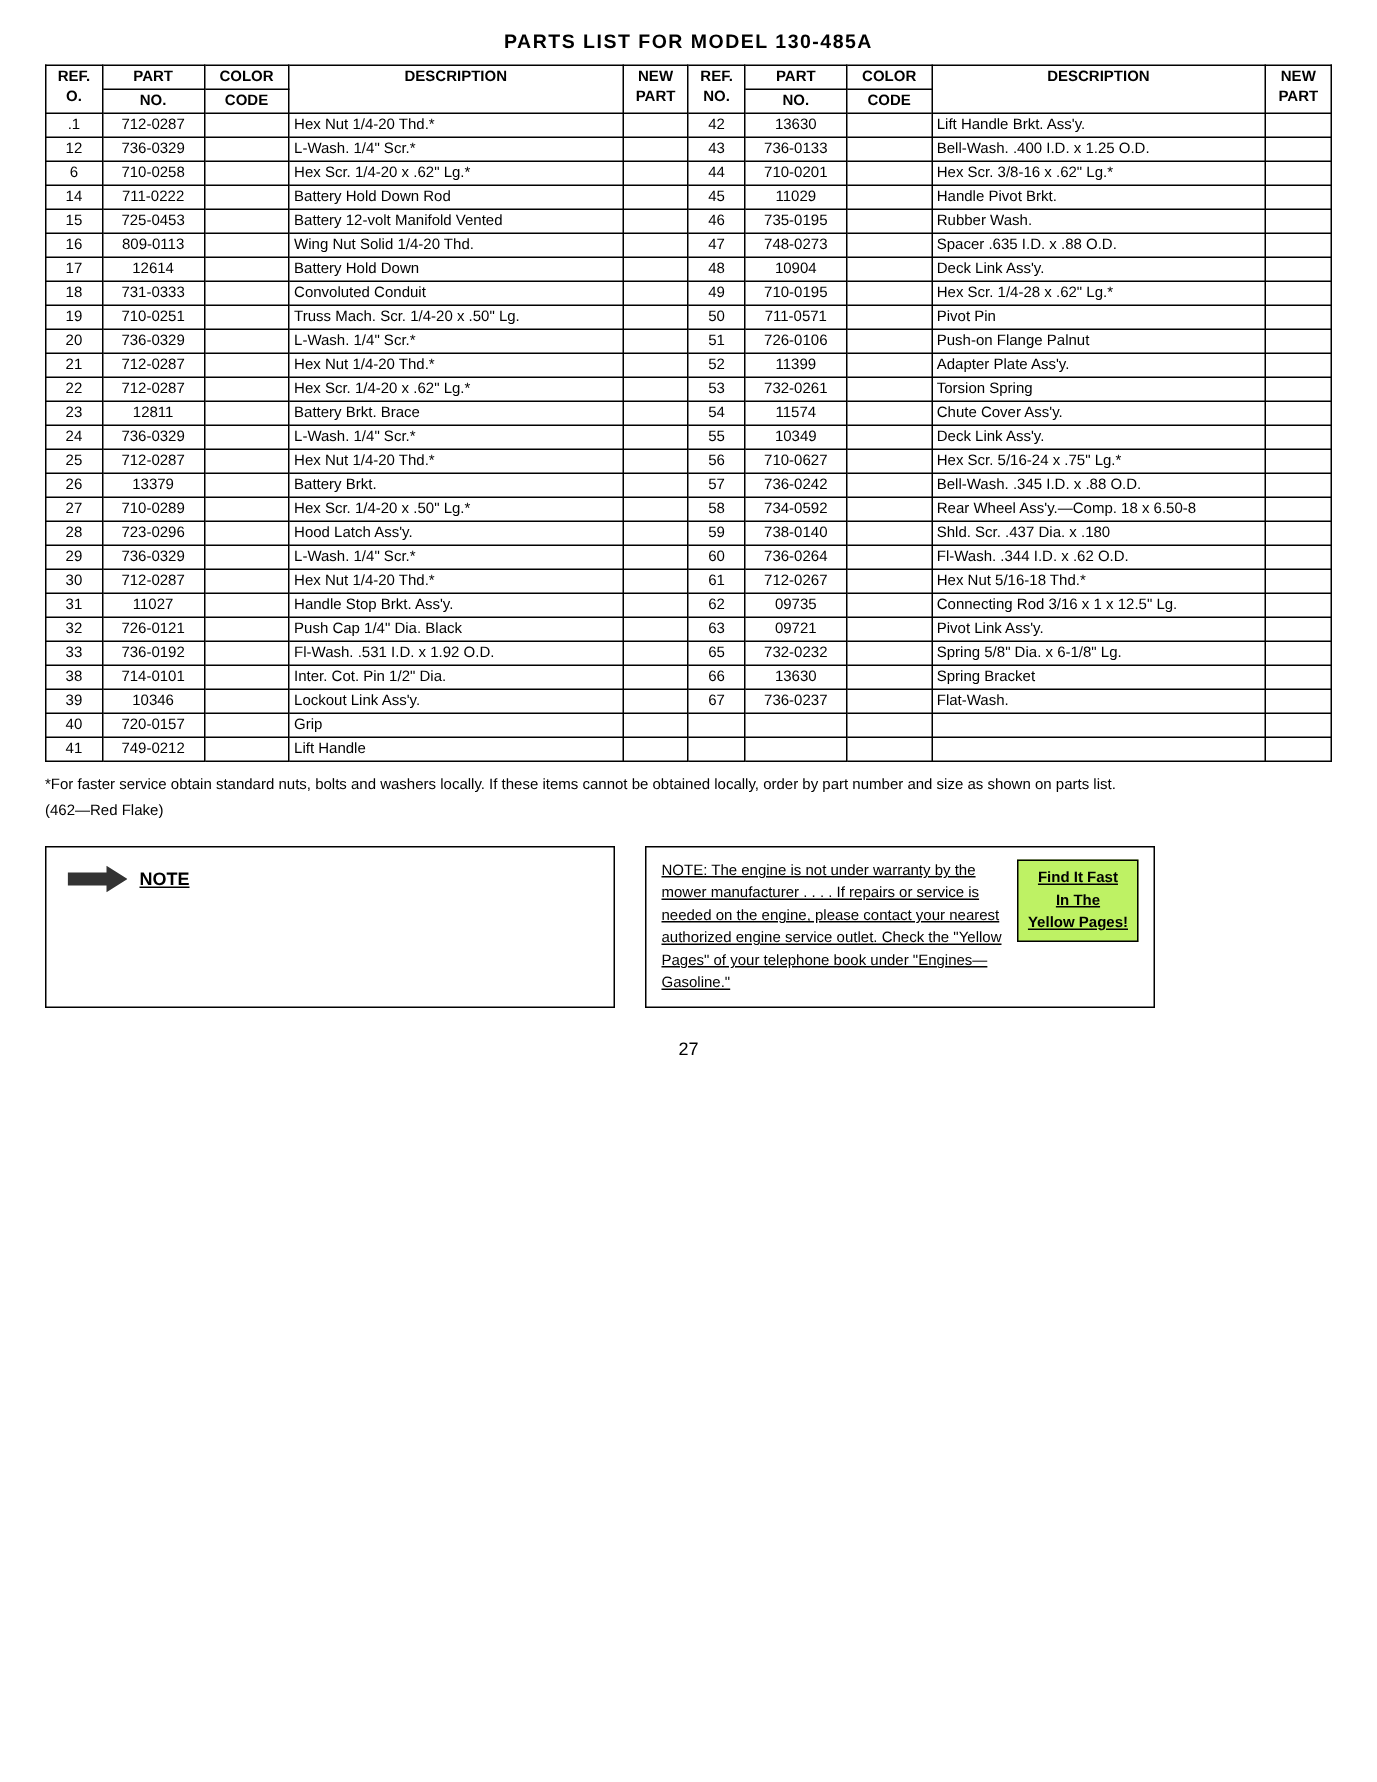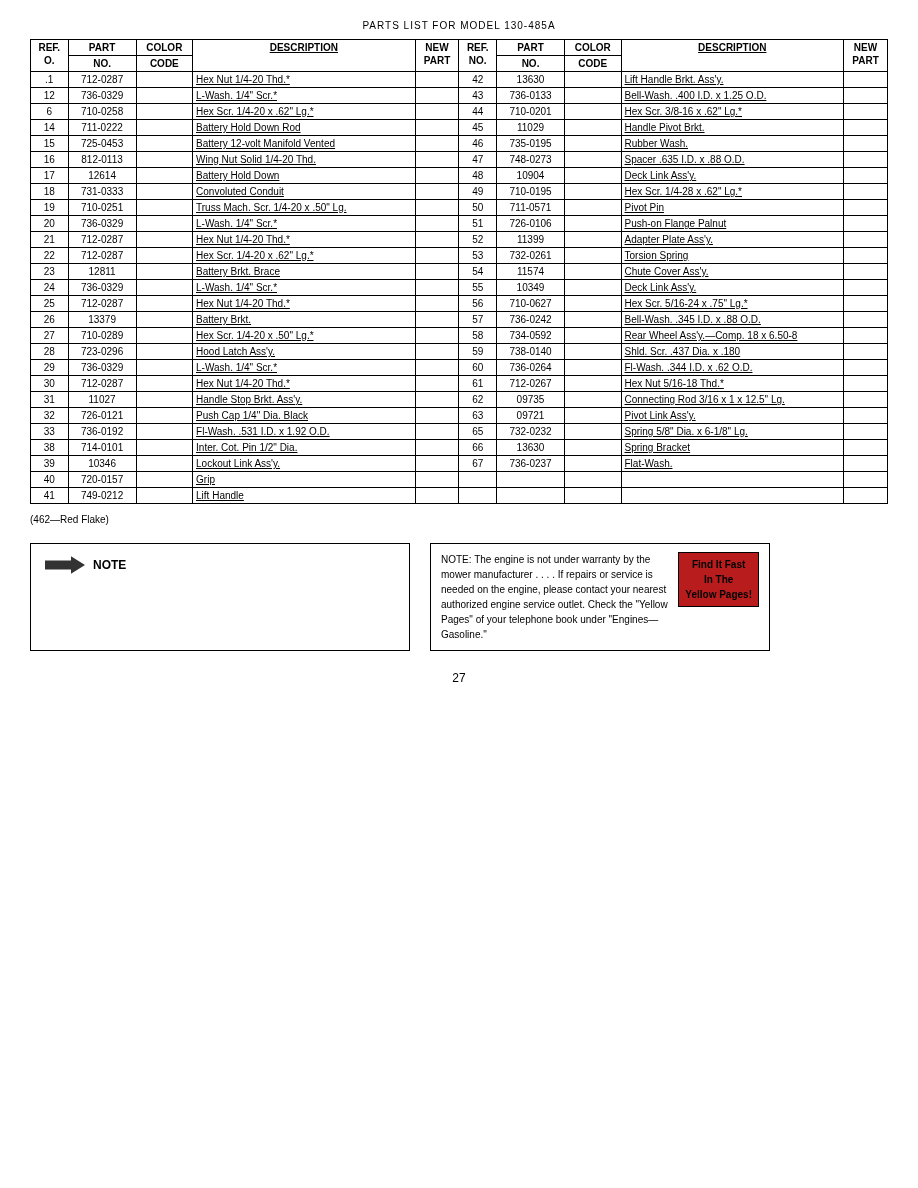--- a/index.html
+++ b/index.html
@@ -7,22 +7,22 @@
       background: #fff;
       font-family: Arial, Helvetica, sans-serif;
       font-size: 11px;
       color: #000;
       width: 918px;
       min-height: 1188px;
       padding: 20px 30px;
     }
     .page-title {
       text-align: center;
-      font-weight: normal;
-      font-size: 10px;
+      font-weight: bold;
+      font-size: 13px;
       margin-bottom: 8px;
       letter-spacing: 1px;
     }
     .parts-table {
       width: 100%;
       border-collapse: collapse;
       font-size: 10.5px;
     }
     .parts-table th, .parts-table td {
       border: 1px solid #000;
@@ -35,39 +35,40 @@
       font-weight: bold;
       font-size: 10px;
       background: #fff;
     }
     .parts-table td {
       font-size: 10px;
     }
     .col-ref { width: 28px; text-align: center; }
     .col-part { width: 52px; text-align: center; }
     .col-color { width: 32px; text-align: center; }
-    .col-desc { width: 170px; text-decoration: underline; }
+    .col-desc { width: 170px; }
     .col-new { width: 28px; text-align: center; font-size: 9px; }
     .footnote-section {
       margin-top: 10px;
       font-size: 10px;
     }
     .footnote-section p {
       margin-bottom: 3px;
     }
     .color-note {
       margin-top: 6px;
       display: flex;
       gap: 12px;
       font-size: 10px;
     }
     .bottom-section {
       display: flex;
       gap: 20px;
       margin-top: 18px;
+      text-decoration: underline;
     }
     .note-box {
       border: 1px solid #000;
       padding: 10px 14px;
       width: 380px;
       font-size: 10px;
       line-height: 1.5;
       position: relative;
     }
     .note-header {
@@ -104,21 +105,21 @@
     .engine-text {
       flex: 1;
     }
     .yellow-pages-box {
       border: 1px solid #000;
       padding: 4px 6px;
       font-weight: bold;
       font-size: 10px;
       text-align: center;
       min-width: 80px;
-      background: #b91c1c;
+      background: #bef264;
     }
     .page-number {
       text-align: center;
       margin-top: 20px;
       font-size: 12px;
     }
     .th-sub {
       font-size: 9px;
     }
   </style>
@@ -204,21 +205,21 @@
       <td class="col-desc">Battery 12-volt Manifold Vented</td>
       <td class="col-new"></td>
       <td class="col-ref">46</td>
       <td class="col-part">735-0195</td>
       <td class="col-color"></td>
       <td class="col-desc">Rubber Wash.</td>
       <td class="col-new"></td>
     </tr>
       <tr>
       <td class="col-ref">16</td>
-      <td class="col-part">812-0113</td>
+      <td class="col-part">809-0113</td>
       <td class="col-color"></td>
       <td class="col-desc">Wing Nut Solid 1/4-20 Thd.</td>
       <td class="col-new"></td>
       <td class="col-ref">47</td>
       <td class="col-part">748-0273</td>
       <td class="col-color"></td>
       <td class="col-desc">Spacer .635 I.D. x .88 O.D.</td>
       <td class="col-new"></td>
     </tr>
       <tr>
@@ -470,20 +471,21 @@
       <td class="col-ref"></td>
       <td class="col-part"></td>
       <td class="col-color"></td>
       <td class="col-desc"></td>
       <td class="col-new"></td>
     </tr>
     </tbody>
 </table>
 
 <div class="footnote-section">
+  <p>*For faster service obtain standard nuts, bolts and washers locally. If these items cannot be obtained locally, order by part number and size as shown on parts list.</p>
   <div class="color-note">
     <span>(462—Red Flake)</span>
   </div>
 </div>
 
 <div class="bottom-section">
   <div class="note-box">
     <div class="note-header">
       <span class="arrow-icon"></span>
       <span>NOTE</span>

